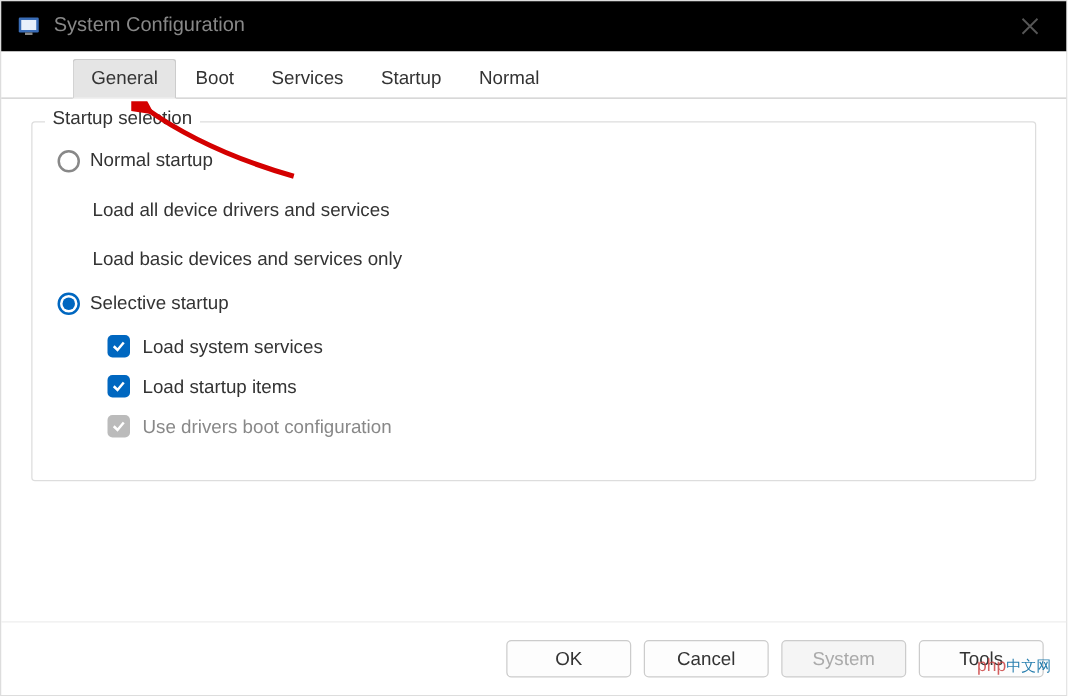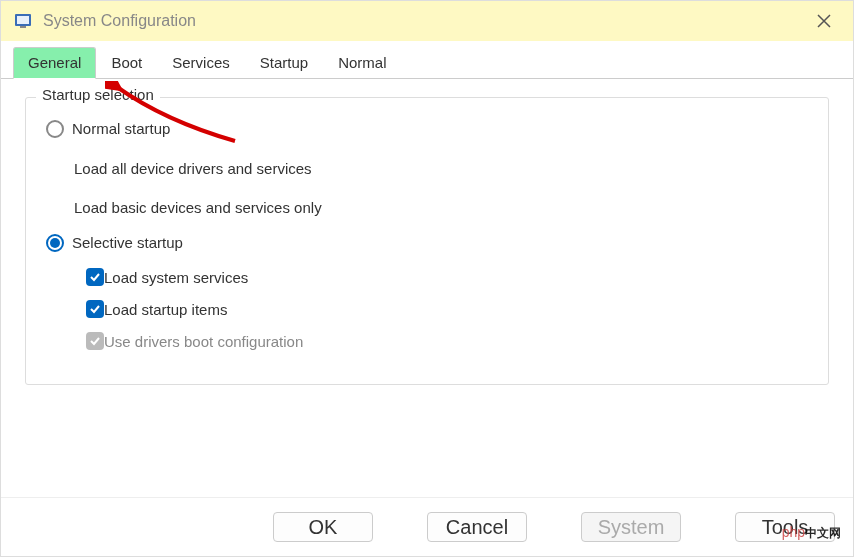--- a/index.html
+++ b/index.html
@@ -20,21 +20,21 @@
       border: 1px solid #ddd;
       display: flex;
       flex-direction: column;
       position: relative;
     }
     .titlebar {
       height: 40px;
       display: flex;
       align-items: center;
       padding: 0 12px;
-      background: #fef9c3;
+      background: #000000;
     }
     .titlebar-icon {
       width: 20px;
       height: 20px;
       margin-right: 10px;
       display: flex;
       align-items: center;
       justify-content: center;
     }
     .titlebar-title {
@@ -62,23 +62,24 @@
       padding: 6px 14px;
       cursor: pointer;
       font-size: 15px;
       color: #333;
       position: relative;
       border: 1px solid transparent;
     }
     .tab.active {
       border: 1px solid #ccc;
       border-bottom: 1px solid #fff;
-      background: #86efac;
+      background: #e5e5e5;
       margin-bottom: -1px;
       border-radius: 3px 3px 0 0;
+      margin-left: 45px;
     }
     .content {
       flex: 1;
       padding: 18px 24px;
       position: relative;
     }
     .groupbox {
       border: 1px solid #ddd;
       border-radius: 3px;
       padding: 22px 20px 20px 20px;
@@ -123,20 +124,21 @@
     .radio.selected::after {
       content: '';
       width: 10px;
       height: 10px;
       background: #0067c0;
       border-radius: 50%;
     }
     .checkbox-row {
       display: flex;
       align-items: center;
+      gap: 10px;
       margin-left: 40px;
       margin-bottom: 14px;
       cursor: pointer;
     }
     .checkbox {
       width: 18px;
       height: 18px;
       border-radius: 4px;
       display: inline-flex;
       align-items: center;
@@ -160,26 +162,25 @@
       gap: 10px;
       padding: 14px 18px;
       border-top: 1px solid #eee;
     }
     .btn {
       min-width: 100px;
       height: 30px;
       border: 1px solid #ccc;
       background: #fdfdfd;
       border-radius: 4px;
-      font-size: 20px;
-      cursor: pointer;
-      display: flex;
-      align-items: center;
-      justify-content: center;
-      margin-left: 44px;
+      font-size: 15px;
+      cursor: pointer;
+      display: flex;
+      align-items: center;
+      justify-content: center;
     }
     .btn.disabled {
       color: #aaa;
       background: #f5f5f5;
     }
     .arrow {
       position: absolute;
       top: 80px;
       left: 104px;
       pointer-events: none;
@@ -187,21 +188,21 @@
     .watermark {
       position: absolute;
       right: 12px;
       bottom: 14px;
       font-size: 14px;
       color: #c44;
       opacity: 0.85;
       pointer-events: none;
       font-family: sans-serif;
     }
-    .watermark .cn { color: #000000; font-size: 12px; font-weight: bold; }
+    .watermark .cn { color: #0369a1; font-size: 12px; }
   </style>
 </head>
 <body>
 
 <div class="window">
 
   <div class="titlebar">
     <span class="titlebar-icon">
       <svg width="20" height="20" viewBox="0 0 20 20">
         <rect x="2" y="3" width="16" height="12" rx="1" fill="#3a6db7"></rect>

